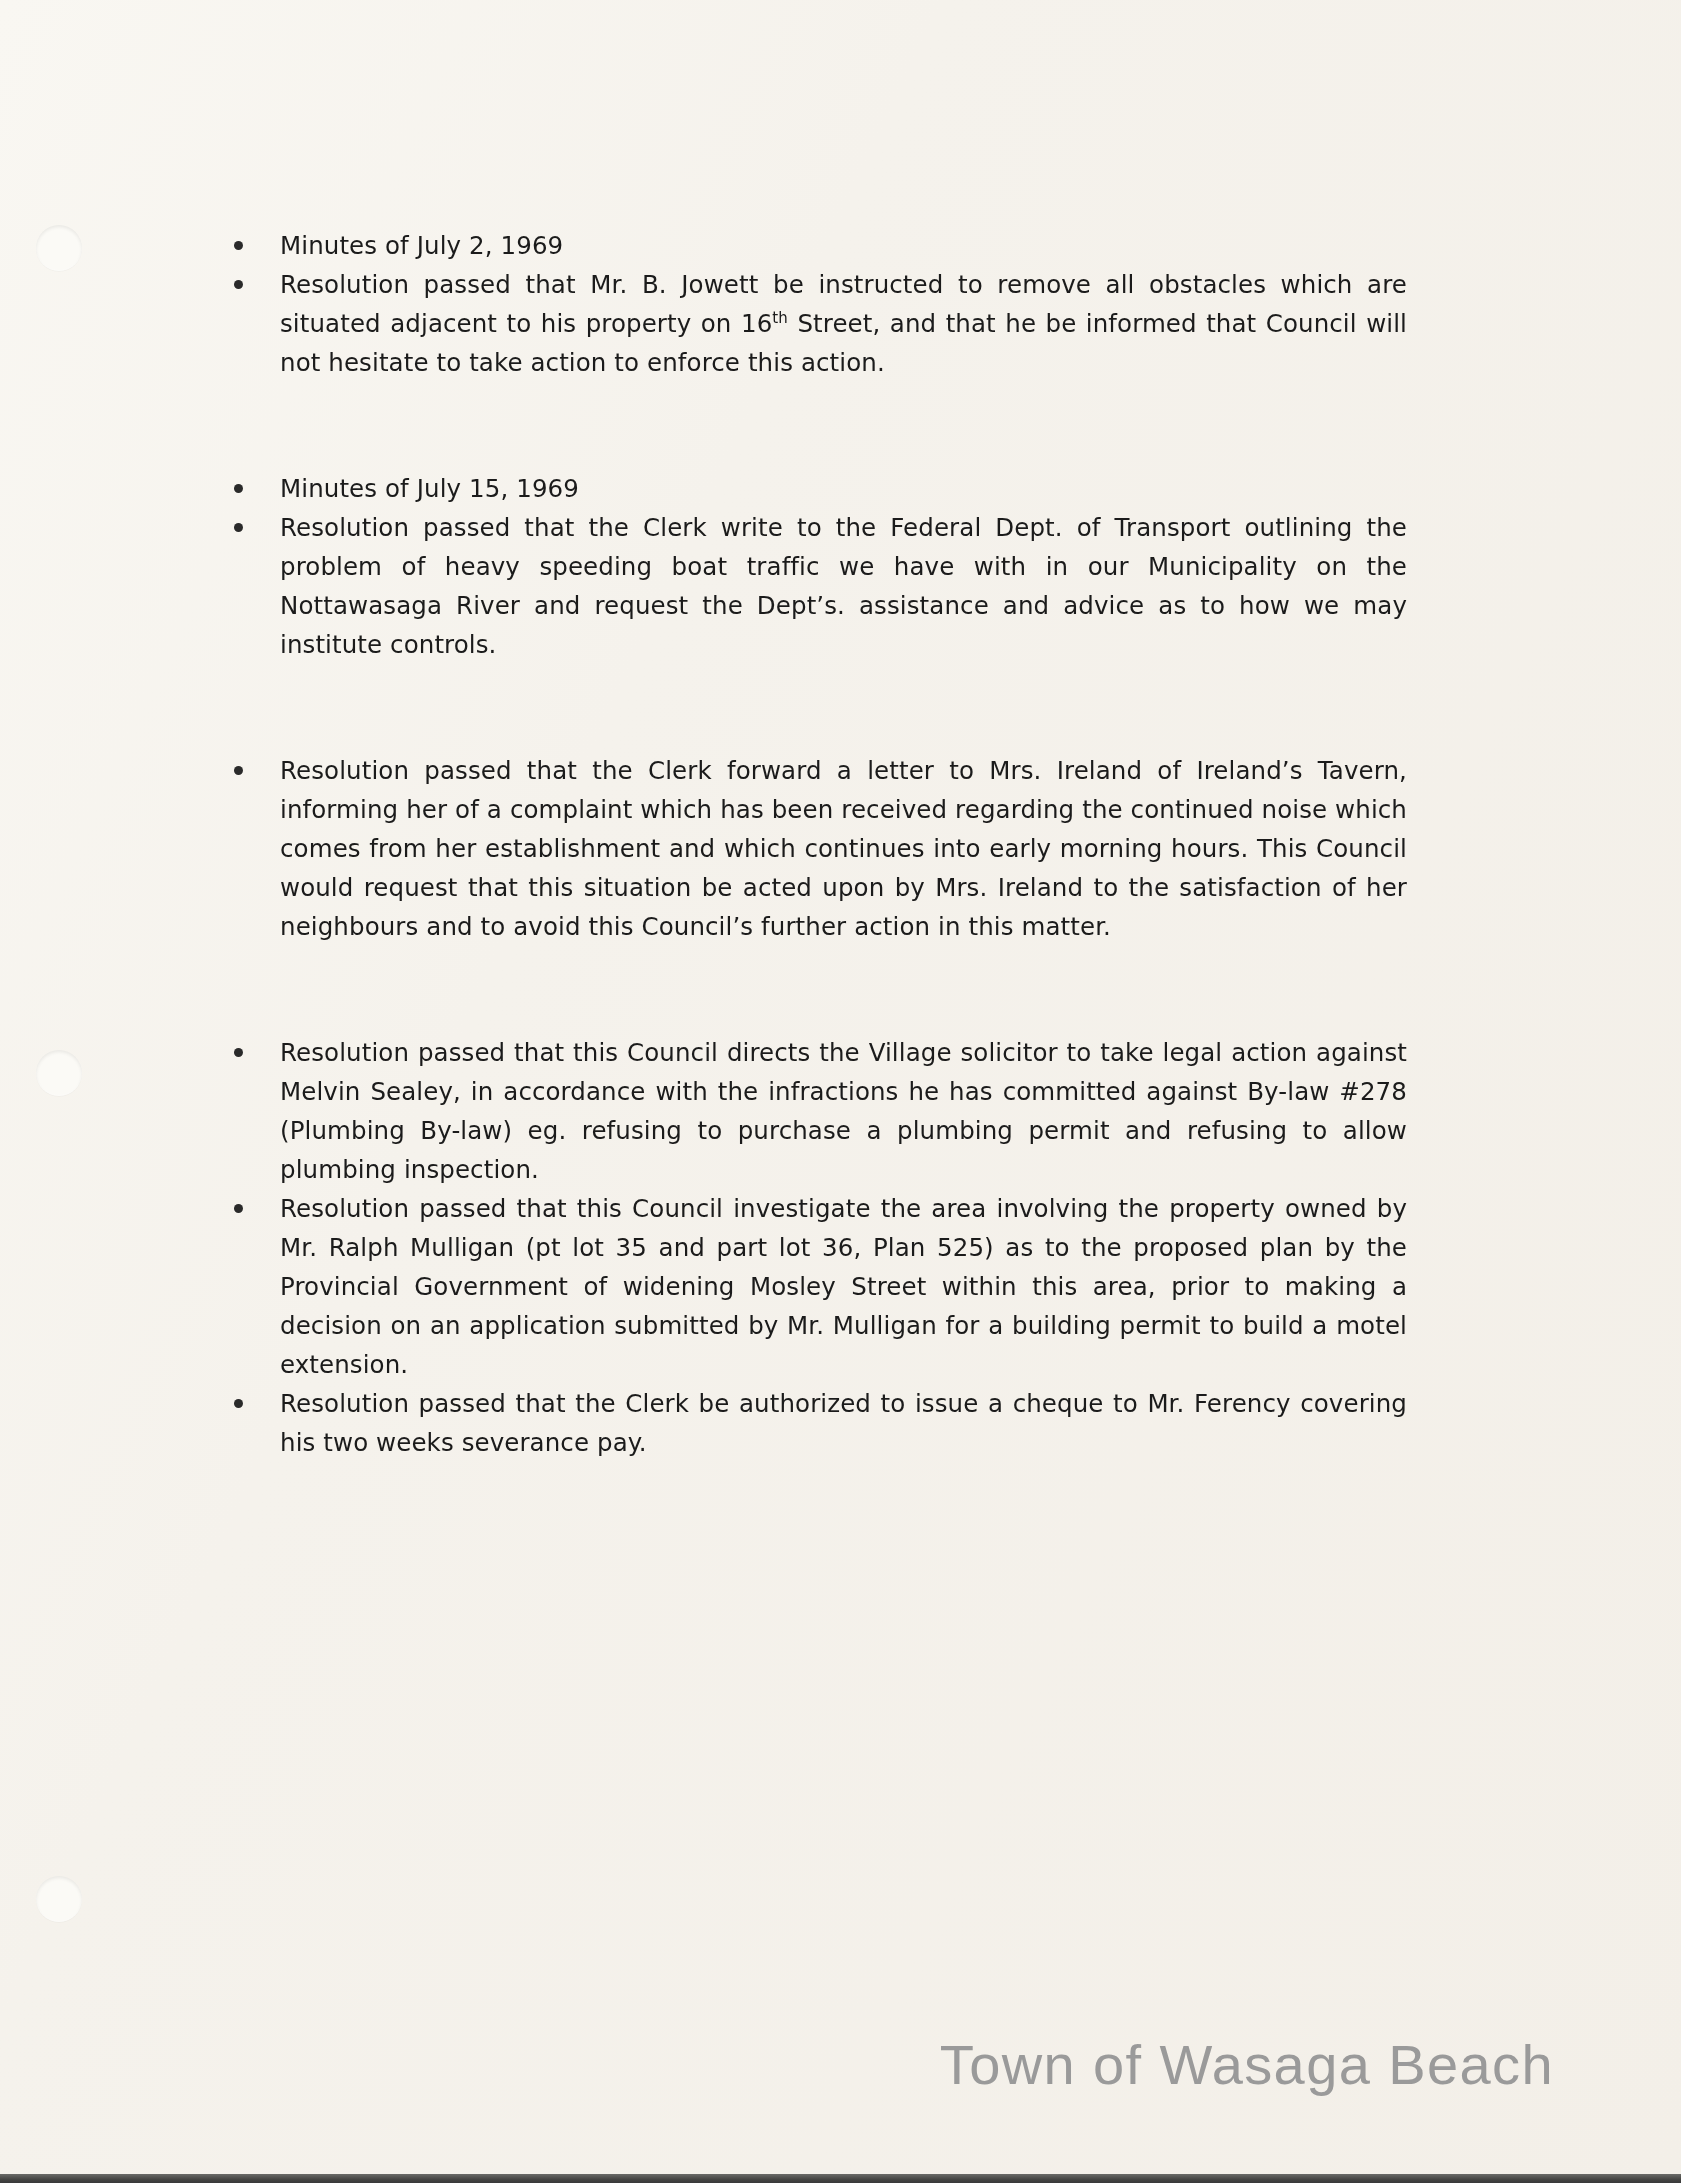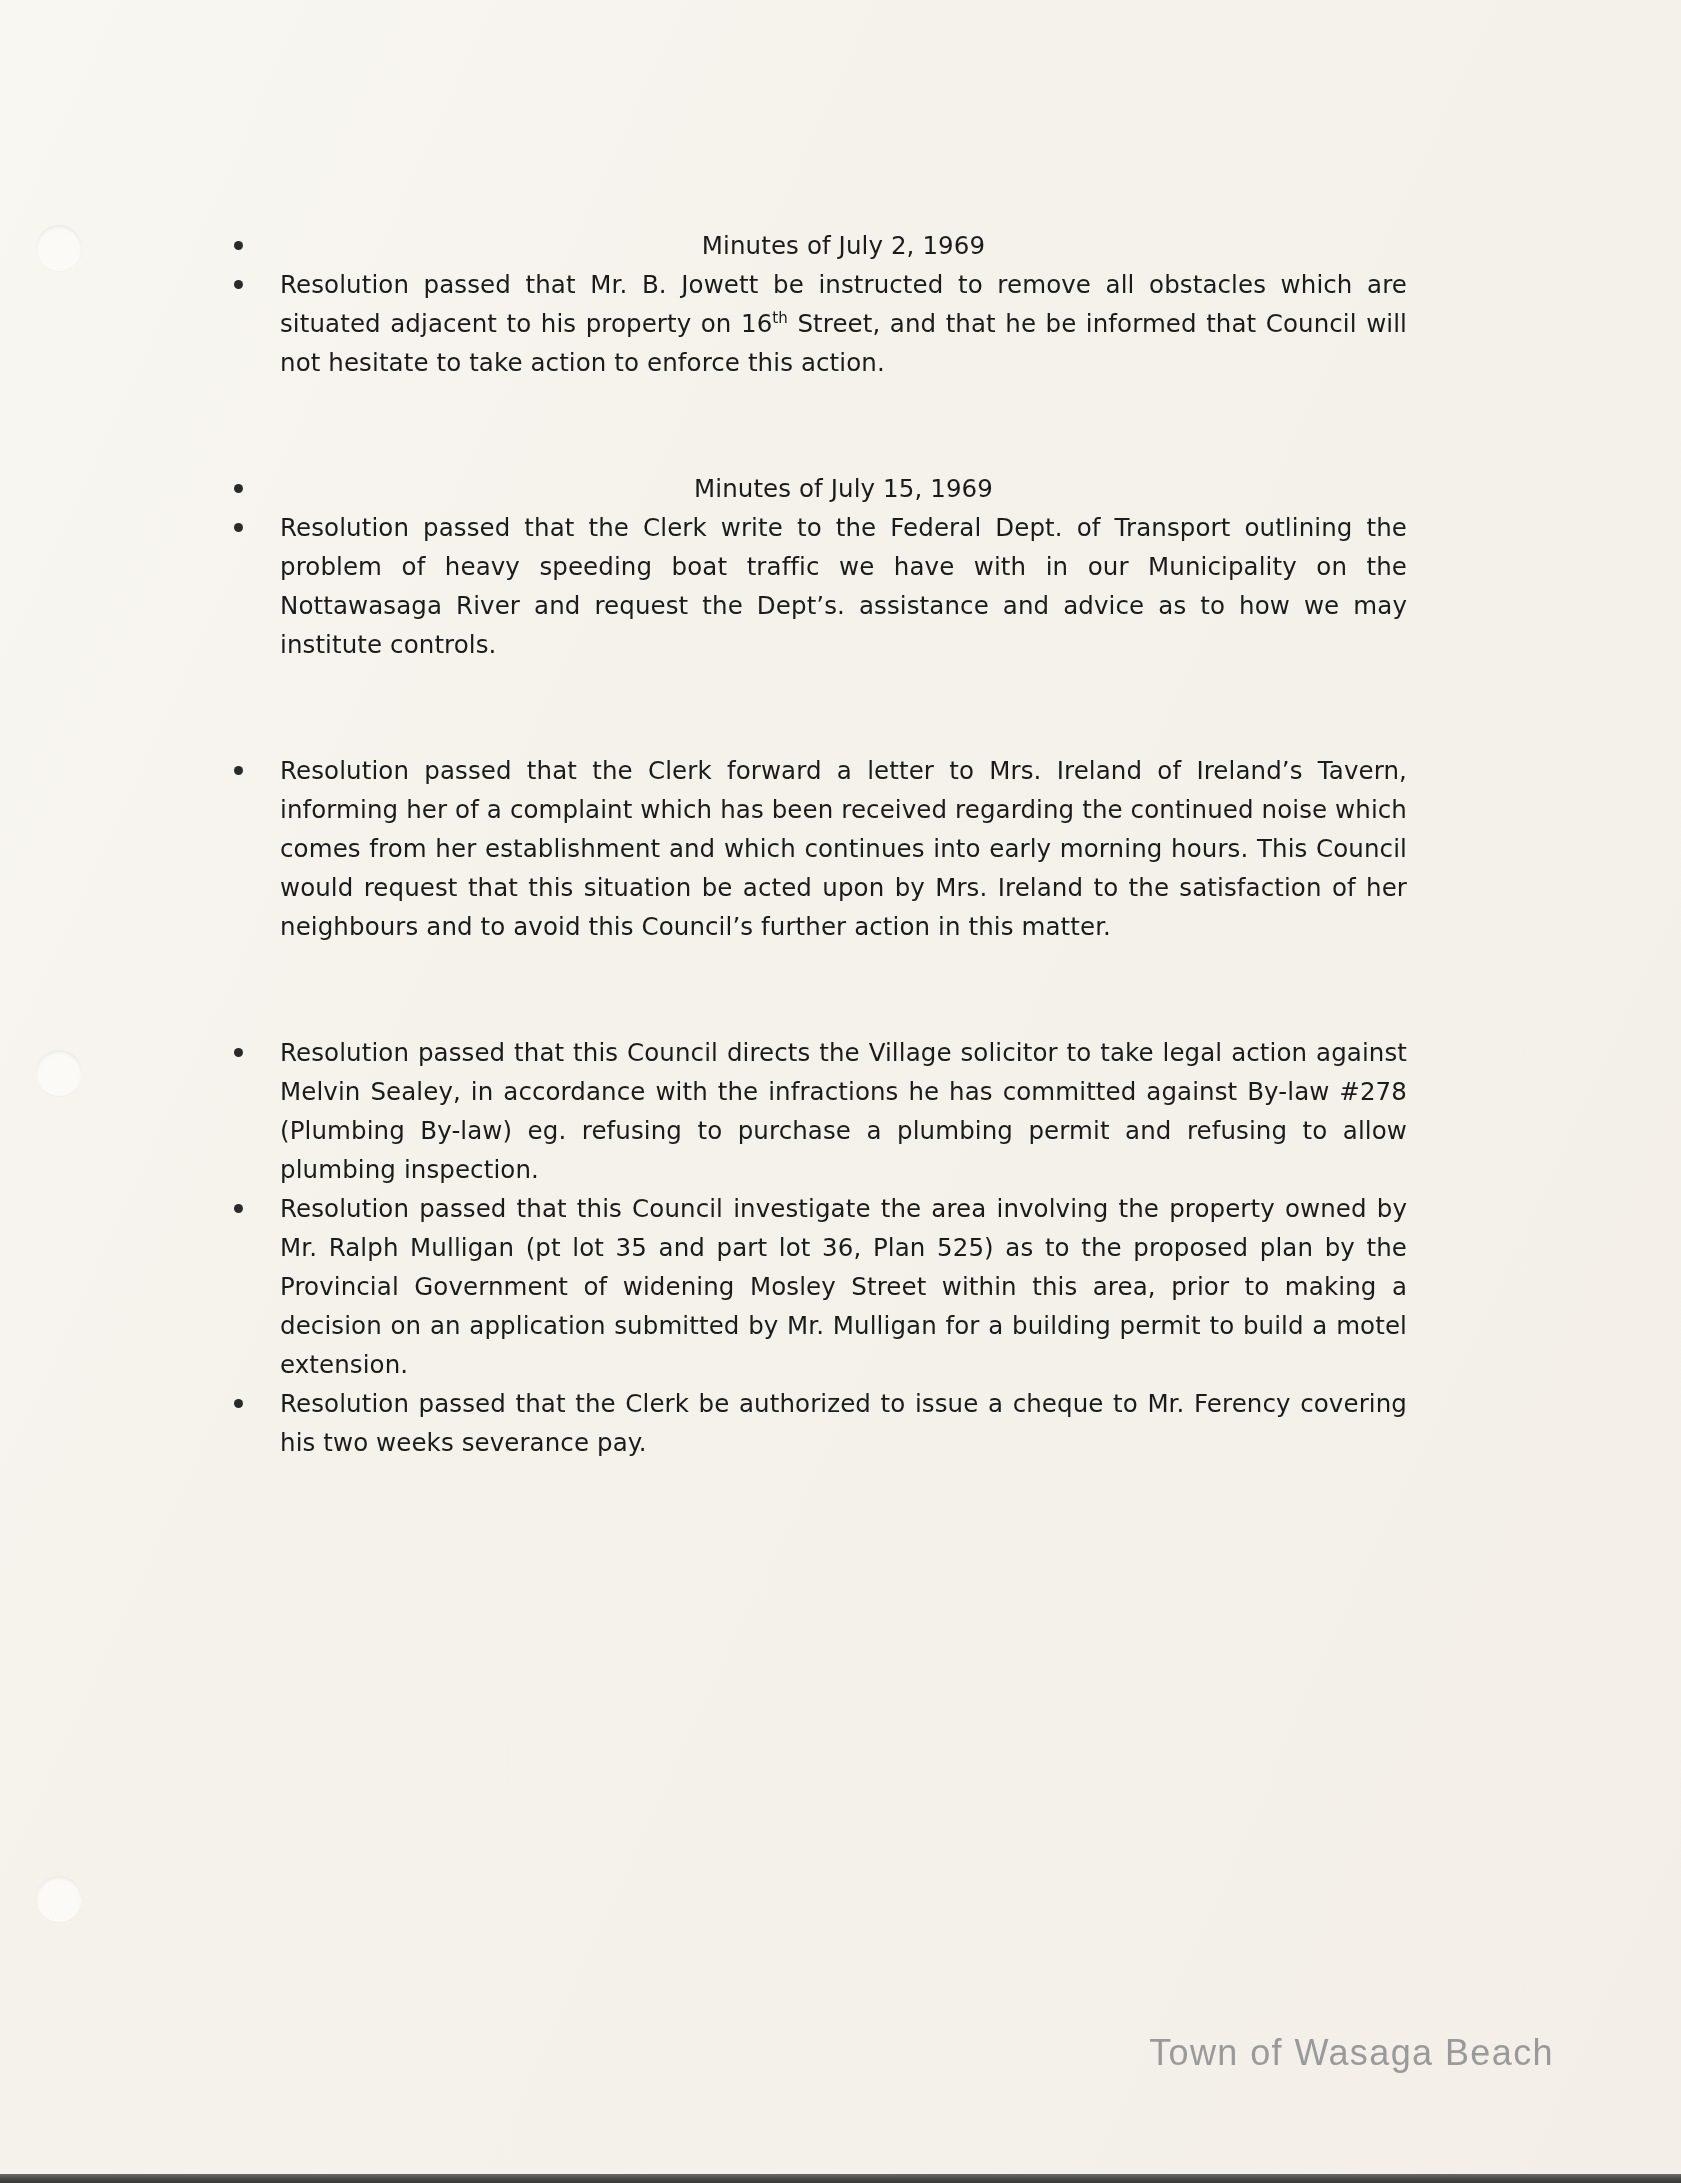--- a/index.html
+++ b/index.html
@@ -35,28 +35,28 @@
   .bullet-item::before {
     content: "";
     position: absolute;
     left: -46px;
     top: 14.7px;
     width: 9px;
     height: 9px;
     border-radius: 50%;
     background: #2a2a2a;
   }
-  .bullet-item.heading { text-align: center; }
+  .bullet-item.heading { text-align: left; }
   .u { text-decoration: underline; }
   sup.ordinal { font-size: 15px; line-height: 0; vertical-align: super; }
   .watermark {
     position: absolute;
     top: 2032px;
     right: 128px;
-    font-size: 36px;
+    font-size: 56px;
     letter-spacing: 1.4px;
     color: #9a9a9a;
     font-family: "Liberation Sans", sans-serif;
     white-space: nowrap;
   }
   .hole {
     position: absolute;
     left: 36px;
     width: 46px;
     height: 46px;

